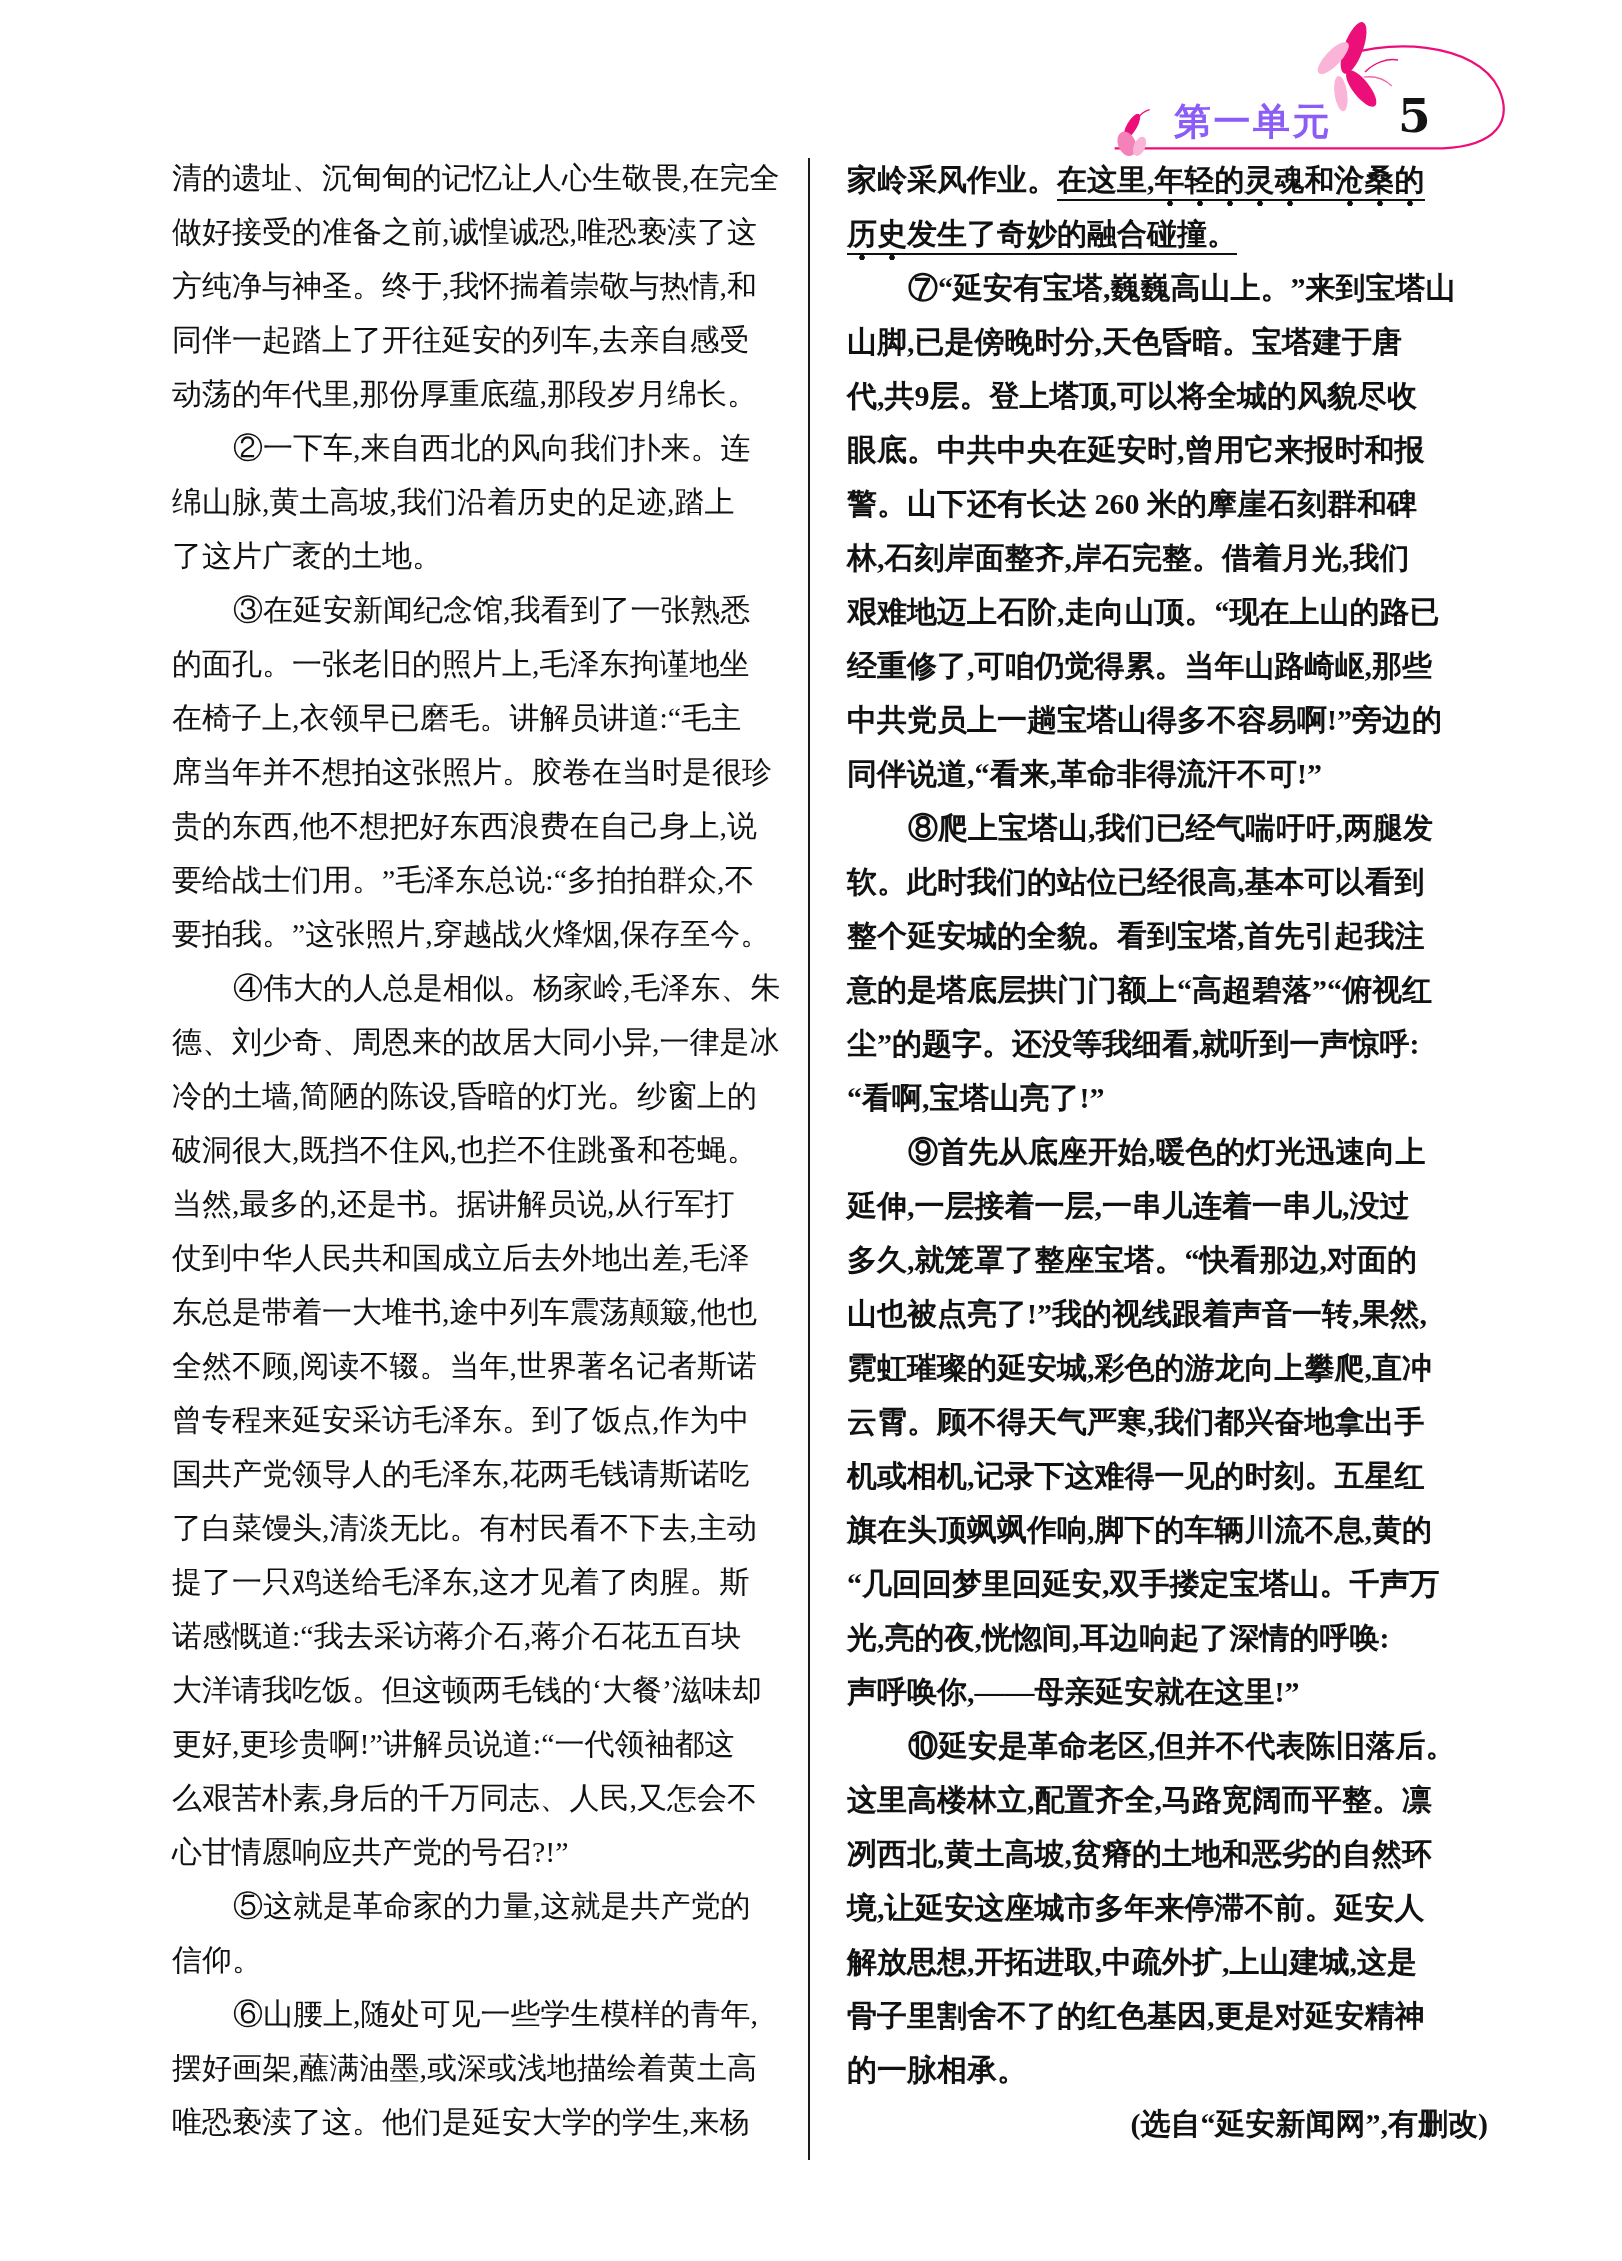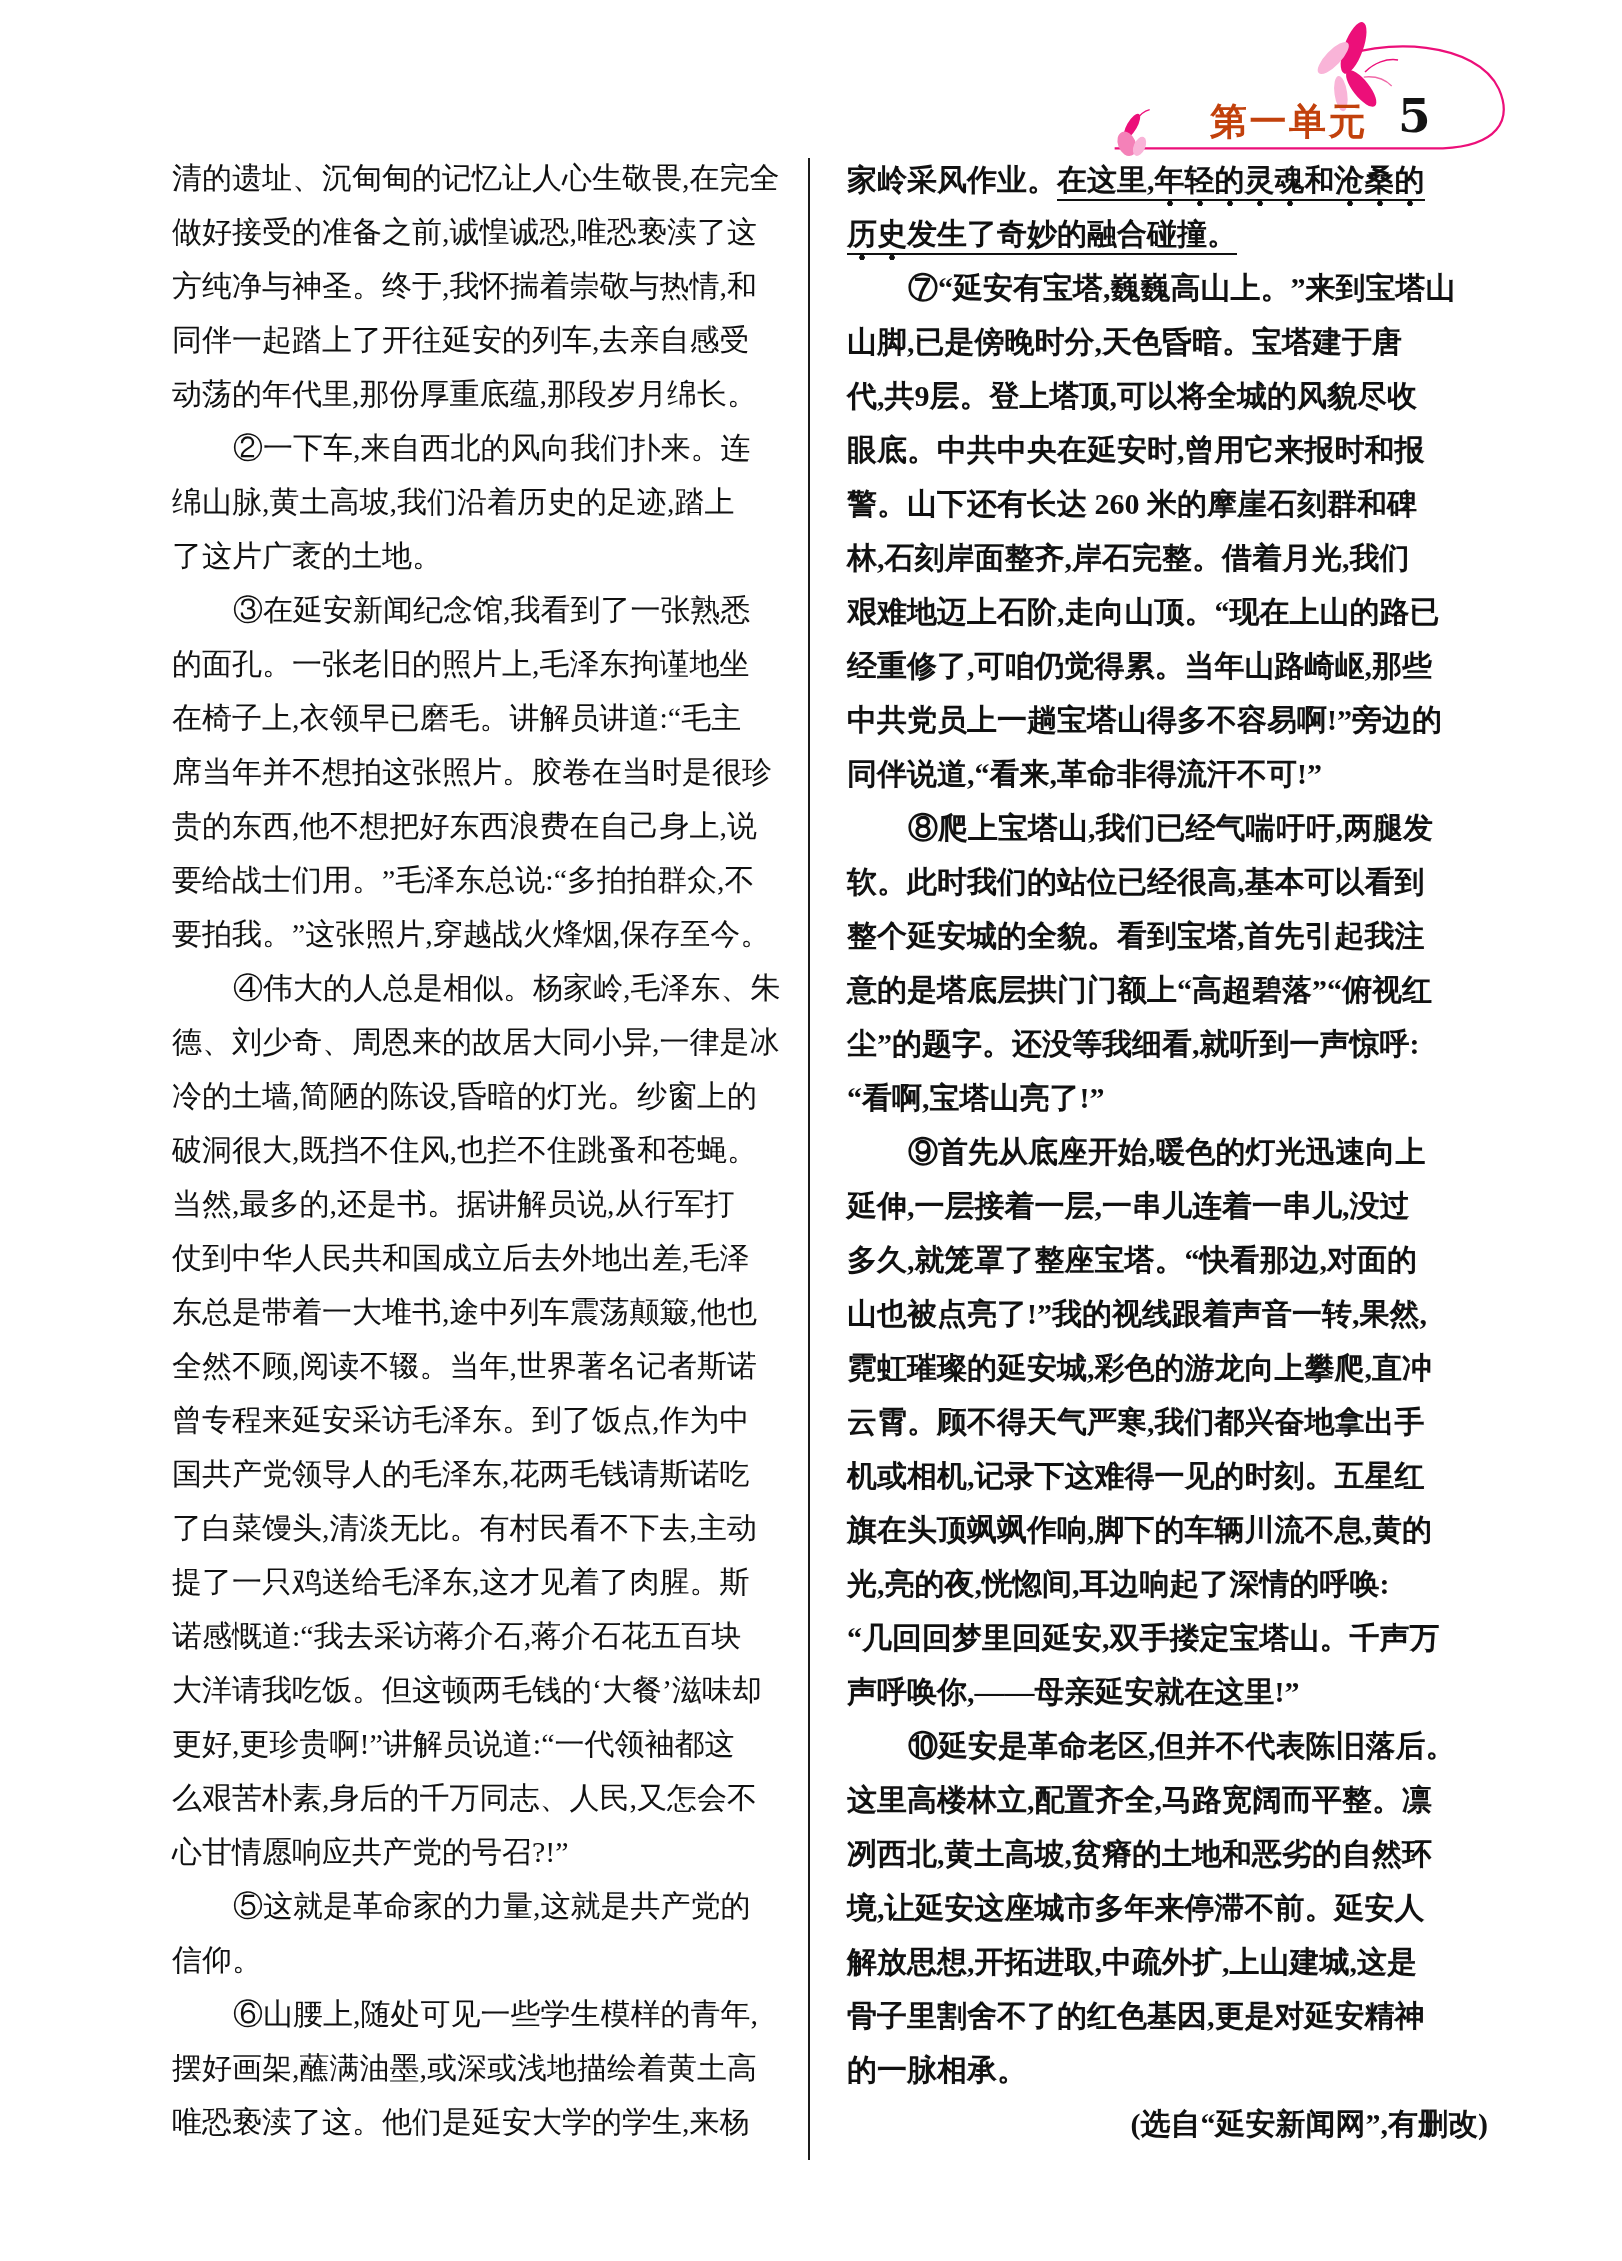--- a/index.html
+++ b/index.html
@@ -4,21 +4,21 @@
 <style>
   html,body{margin:0;padding:0;}
   body{
     width:1623px;height:2261px;position:relative;background:#ffffff;
     font-family:"Liberation Serif","DejaVu Serif",serif;color:#111;
     overflow:hidden;
   }
   
   .unit-title{
     position:absolute;left:1174px;top:97px;
-    font-size:37px;font-weight:bold;letter-spacing:2.5px;color:#c2410c;margin-left:36px;
+    font-size:37px;font-weight:bold;letter-spacing:2.5px;color:#8b5cf6;
   }
   .page-number{
     position:absolute;left:1398px;top:88px;
     font-size:47px;font-weight:bold;color:#141414;
     font-family:"DejaVu Serif","Liberation Serif",serif;
   }
   .header-svg{position:absolute;left:0;top:0;pointer-events:none;}
   
   .column{position:absolute;font-size:30px;line-height:54px;margin-left:16px;}
   #left-column{left:156px;top:151px;width:636px;}
@@ -131,22 +131,22 @@
     <div class="line">尘”的题字。还没等我细看,就听到一声惊呼:</div>
     <div class="line">“看啊,宝塔山亮了!”</div>
     <div class="line indent">⑨首先从底座开始,暖色的灯光迅速向上</div>
     <div class="line">延伸,一层接着一层,一串儿连着一串儿,没过</div>
     <div class="line">多久,就笼罩了整座宝塔。“快看那边,对面的</div>
     <div class="line">山也被点亮了!”我的视线跟着声音一转,果然,</div>
     <div class="line">霓虹璀璨的延安城,彩色的游龙向上攀爬,直冲</div>
     <div class="line">云霄。顾不得天气严寒,我们都兴奋地拿出手</div>
     <div class="line">机或相机,记录下这难得一见的时刻。五星红</div>
     <div class="line">旗在头顶飒飒作响,脚下的车辆川流不息,黄的</div>
+    <div class="line">“几回回梦里回延安,双手搂定宝塔山。千声万</div>
     <div class="line">光,亮的夜,恍惚间,耳边响起了深情的呼唤:</div>
-    <div class="line">“几回回梦里回延安,双手搂定宝塔山。千声万</div>
     <div class="line">声呼唤你,——母亲延安就在这里!”</div>
     <div class="line indent">⑩延安是革命老区,但并不代表陈旧落后。</div>
     <div class="line">这里高楼林立,配置齐全,马路宽阔而平整。凛</div>
     <div class="line">冽西北,黄土高坡,贫瘠的土地和恶劣的自然环</div>
     <div class="line">境,让延安这座城市多年来停滞不前。延安人</div>
     <div class="line">解放思想,开拓进取,中疏外扩,上山建城,这是</div>
     <div class="line">骨子里割舍不了的红色基因,更是对延安精神</div>
     <div class="line">的一脉相承。</div>
     <div class="line" style="text-align: right;">(选自“延安新闻网”,有删改)</div>
   </div>

